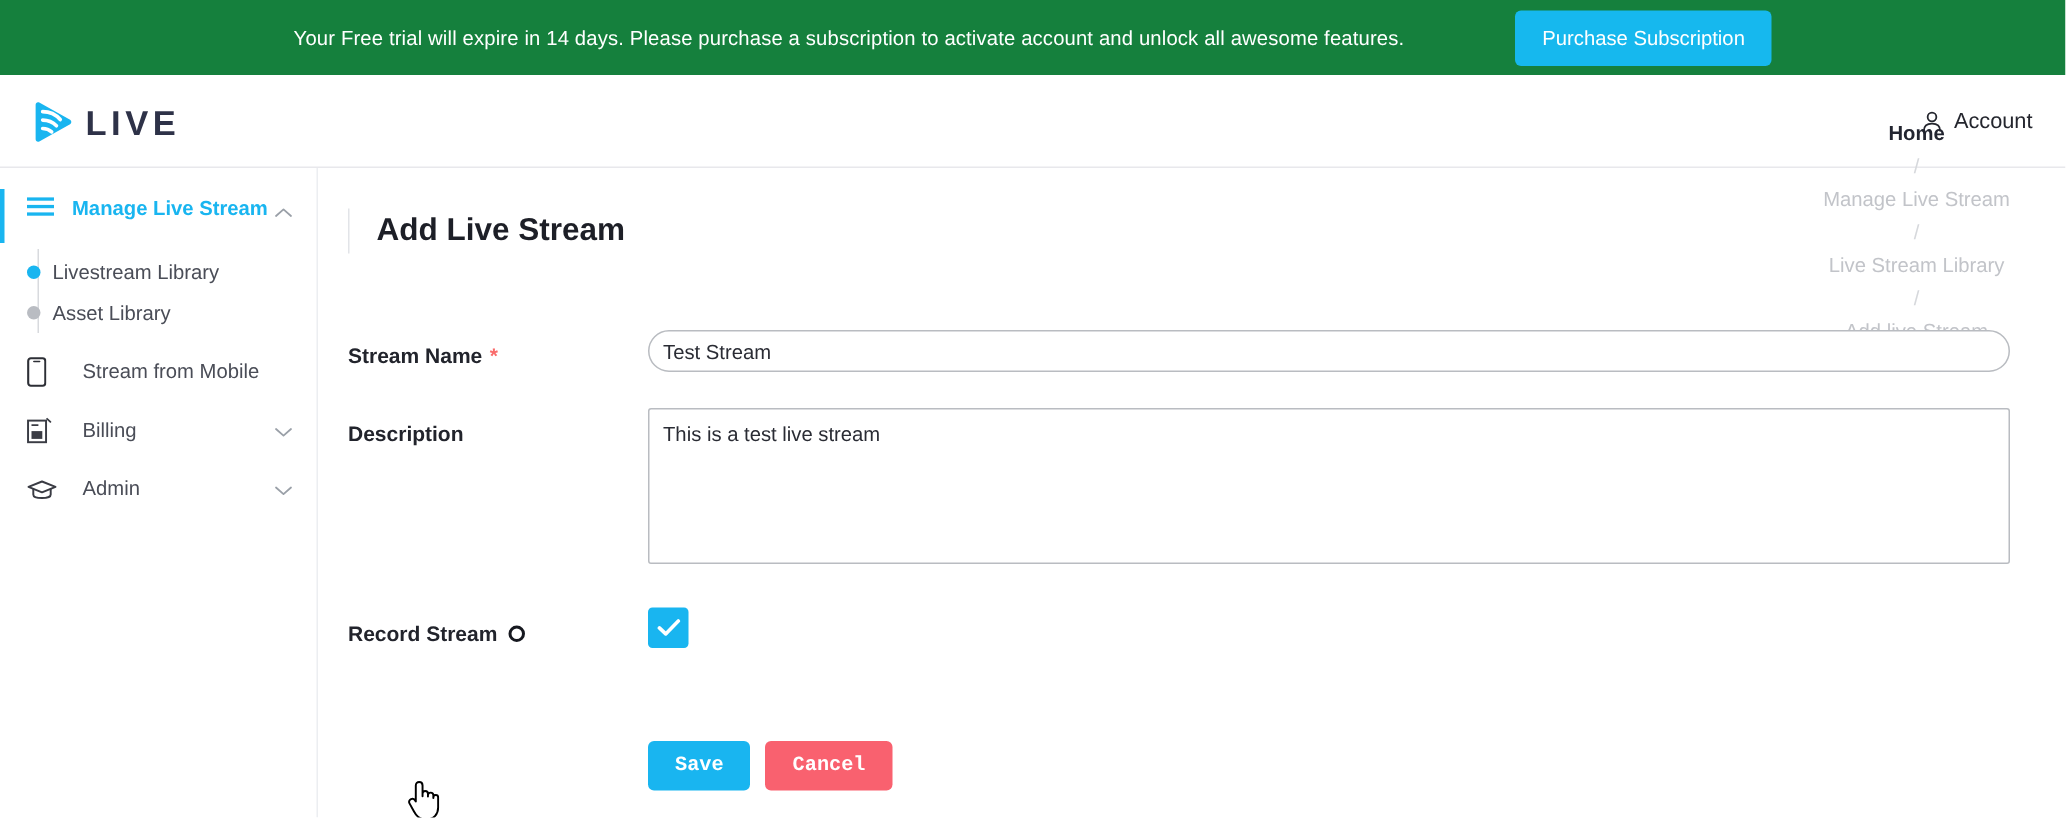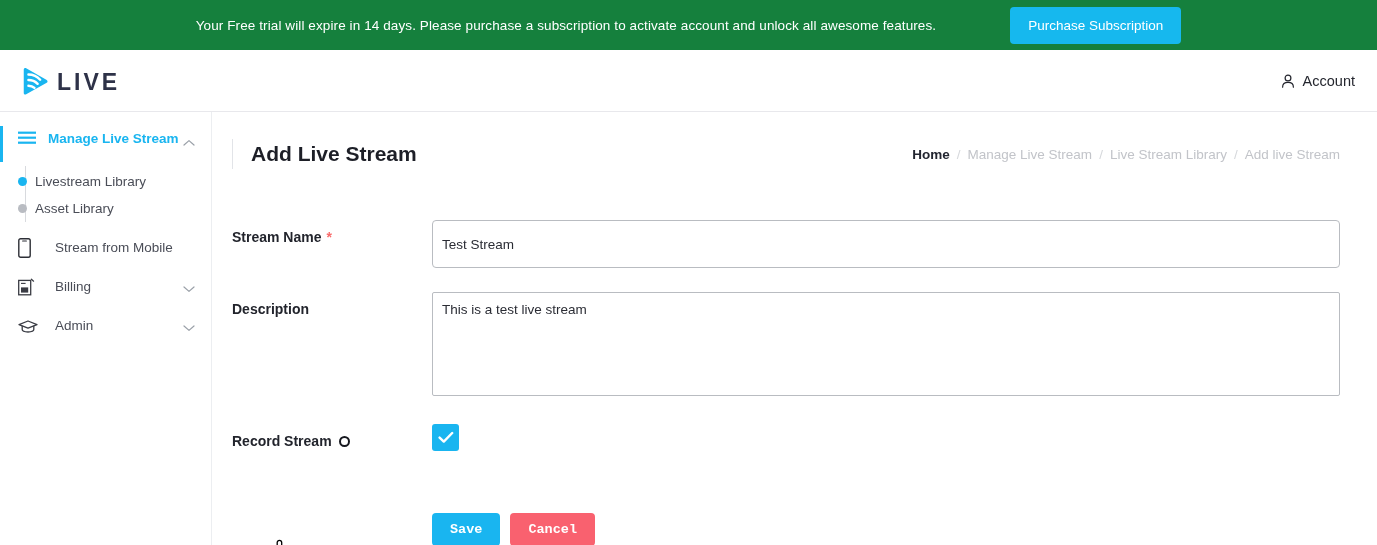--- a/index.html
+++ b/index.html
@@ -177,20 +177,21 @@
     font-size: 21px;
     font-weight: bold;
     color: #1d1f27;
   }
   .breadcrumb {
     font-size: 13.5px;
     display: flex;
     align-items: center;
     gap: 7px;
     white-space: nowrap;
+    flex-direction: column;
   }
   .crumb        { color: #c2c4c9; cursor: pointer; }
   .crumb.first  { color: #222530; font-weight: bold; }
   .crumb-sep    { color: #d6d8dc; }
 
   
   .form { padding: 46px 37px 0 20px; }
   .form-row {
     display: flex;
     align-items: flex-start;
@@ -211,23 +212,23 @@
   .info-ring {
     width: 11px; height: 11px;
     border: 2.5px solid #16181f;
     border-radius: 50%;
     display: inline-block;
     margin-left: 2px;
   }
   .field { flex: 1; }
   .text-input {
     width: 100%;
-    height: 48px;
+    height: 28px;
     border: 1px solid #b9bcc1;
-    border-radius: 4px;
+    border-radius: 14px;
     padding: 0 9px;
     font-size: 13.5px;
     font-family: "Liberation Sans", sans-serif;
     color: #2a2c34;
     background: #fff;
     outline: none;
   }
   .text-area {
     width: 100%;
     height: 104px;

